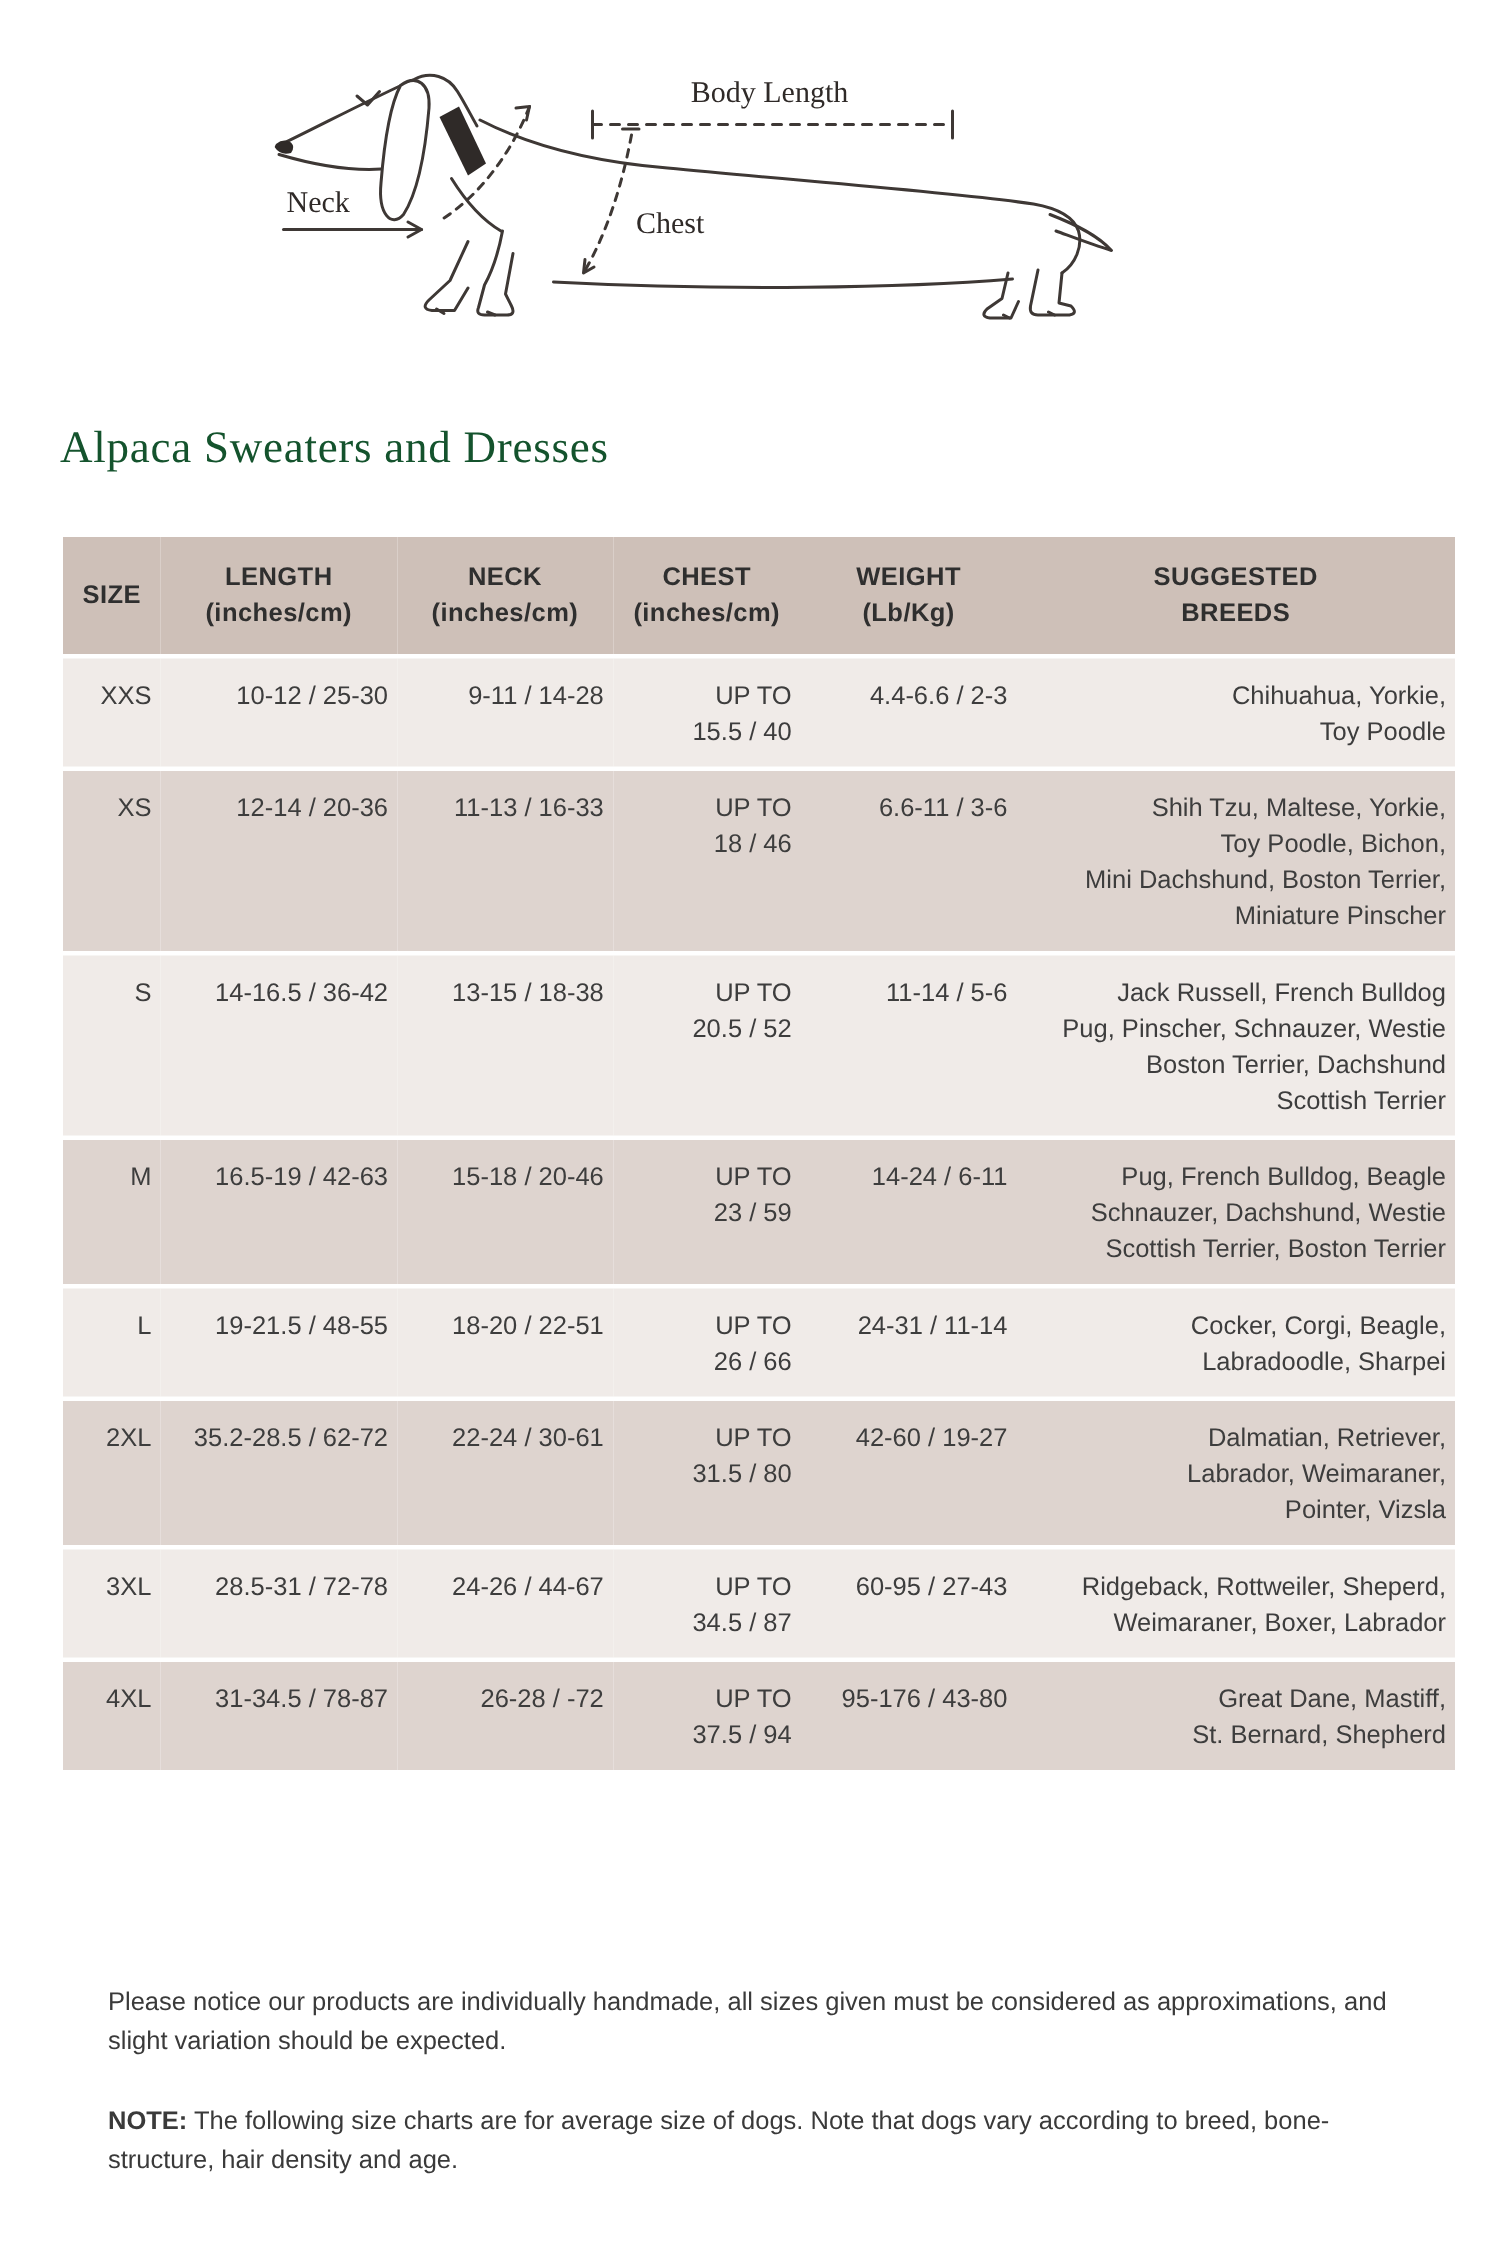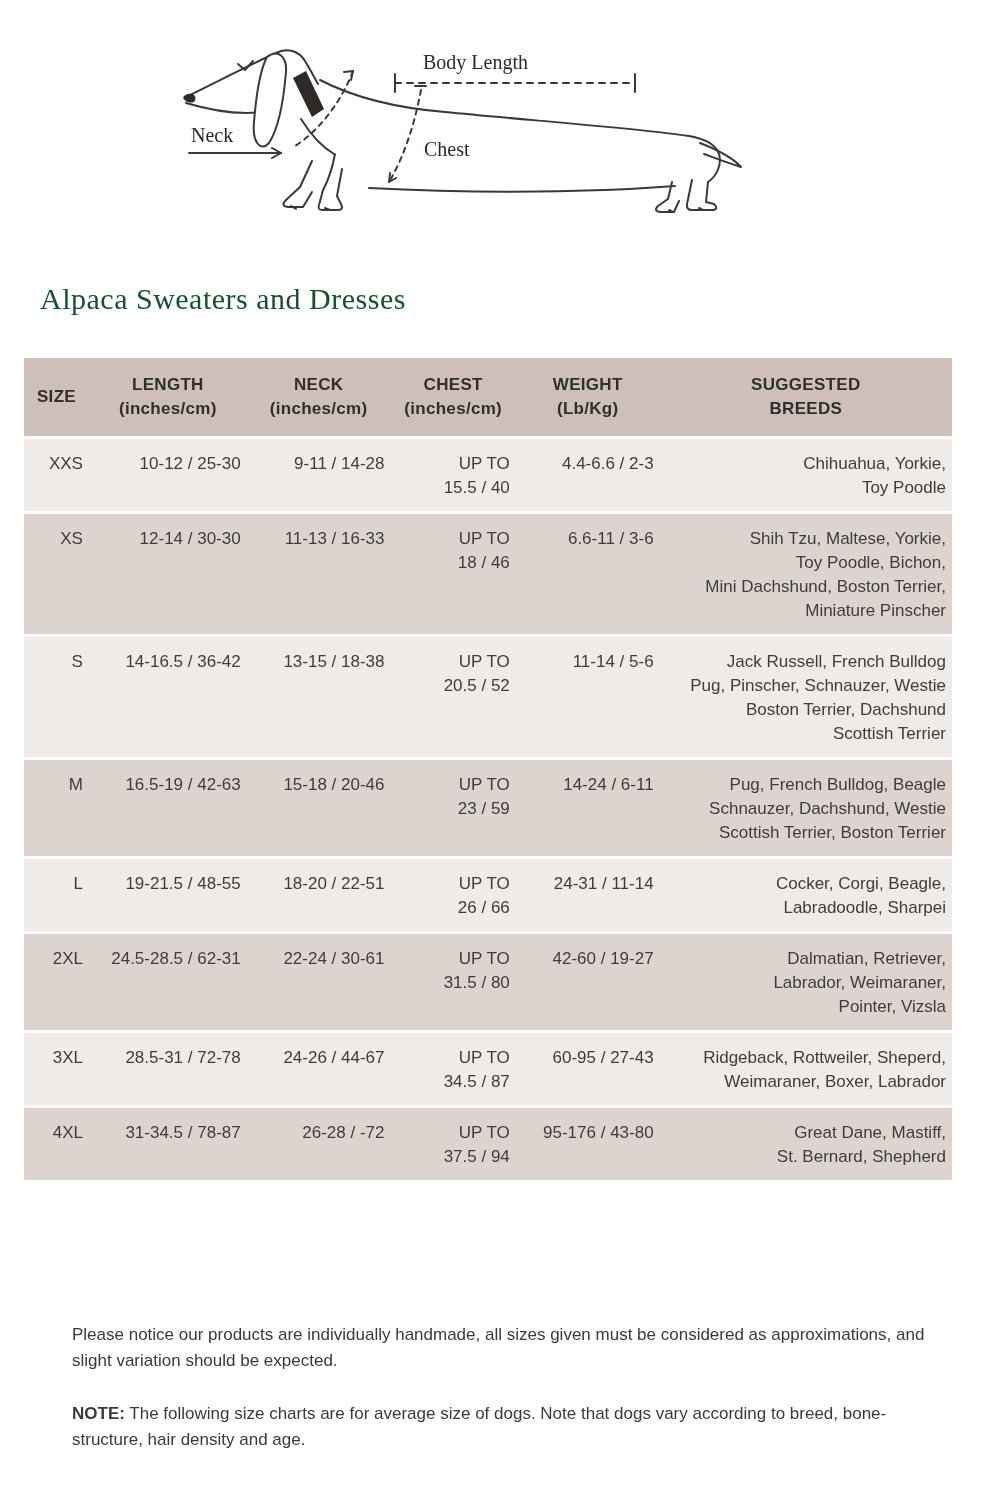--- a/index.html
+++ b/index.html
@@ -7,32 +7,32 @@
     width:998px;height:1494px;position:relative;background:#ffffff;
     font-family:"Liberation Sans",sans-serif;color:#3d3d3d;
   }
   
   .diagram{position:absolute;left:183px;top:40px;width:575px;height:190px;}
   .diagram svg{position:absolute;left:0;top:0;}
   .diag-label{
     position:absolute;font-family:"Liberation Serif","DejaVu Serif",serif;
     font-size:20px;color:#2f2a28;white-space:nowrap;
   }
-  .lbl-bodylength{left:240px;top:11px;width:180px;text-align:left;}
+  .lbl-bodylength{left:240px;top:11px;width:180px;text-align:center;}
   .lbl-neck{left:8px;top:84px;}
   .lbl-chest{left:241px;top:98px;}
   
   .page-title{
     position:absolute;left:40px;top:282px;
     font-family:"Liberation Serif","DejaVu Serif",serif;
     font-size:30px;font-weight:400;letter-spacing:0.5px;color:#14532d;
   }
   
   .size-table{
-    position:absolute;left:24px;top:355px;width:928px;
+    position:absolute;left:42px;top:355px;width:928px;
     border-collapse:separate;border-spacing:0 3px;table-layout:fixed;
   }
   .size-table th{
     background:#cec0b8;color:#2f2f2f;font-size:17px;font-weight:700;
     letter-spacing:0.3px;line-height:24px;text-align:center;
     vertical-align:middle;padding:15px 4px;
   }
   .size-table td{
     font-size:17px;line-height:24px;text-align:right;vertical-align:top;
     padding:13px 6px 11px;white-space:pre-line;color:#3d3d3d;
@@ -131,21 +131,21 @@
       <td>10-12 / 25-30</td>
       <td>9-11 / 14-28</td>
       <td>UP TO
 15.5 / 40</td>
       <td>4.4-6.6 / 2-3</td>
       <td>Chihuahua, Yorkie,
 Toy Poodle</td>
     </tr>
     <tr>
       <td>XS</td>
-      <td>12-14 / 30-30</td>
+      <td>12-14 / 20-36</td>
       <td>11-13 / 16-33</td>
       <td>UP TO
 18 / 46</td>
       <td>6.6-11 / 3-6</td>
       <td>Shih Tzu, Maltese, Yorkie,
 Toy Poodle, Bichon,
 Mini Dachshund, Boston Terrier,
 Miniature Pinscher</td>
     </tr>
     <tr>
@@ -176,21 +176,21 @@
       <td>19-21.5 / 48-55</td>
       <td>18-20 / 22-51</td>
       <td>UP TO
 26 / 66</td>
       <td>24-31 / 11-14</td>
       <td>Cocker, Corgi, Beagle,
 Labradoodle, Sharpei</td>
     </tr>
     <tr>
       <td>2XL</td>
-      <td>24.5-28.5 / 62-31</td>
+      <td>35.2-28.5 / 62-72</td>
       <td>22-24 / 30-61</td>
       <td>UP TO
 31.5 / 80</td>
       <td>42-60 / 19-27</td>
       <td>Dalmatian, Retriever,
 Labrador, Weimaraner,
 Pointer, Vizsla</td>
     </tr>
     <tr>
       <td>3XL</td>

